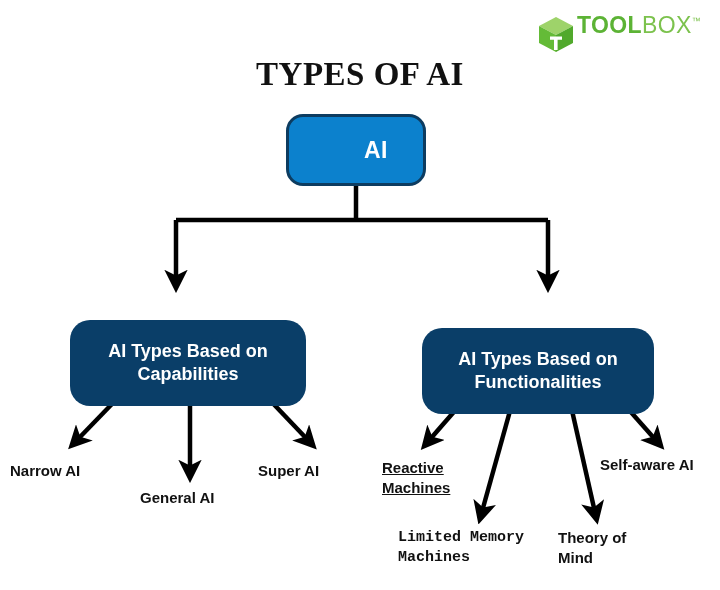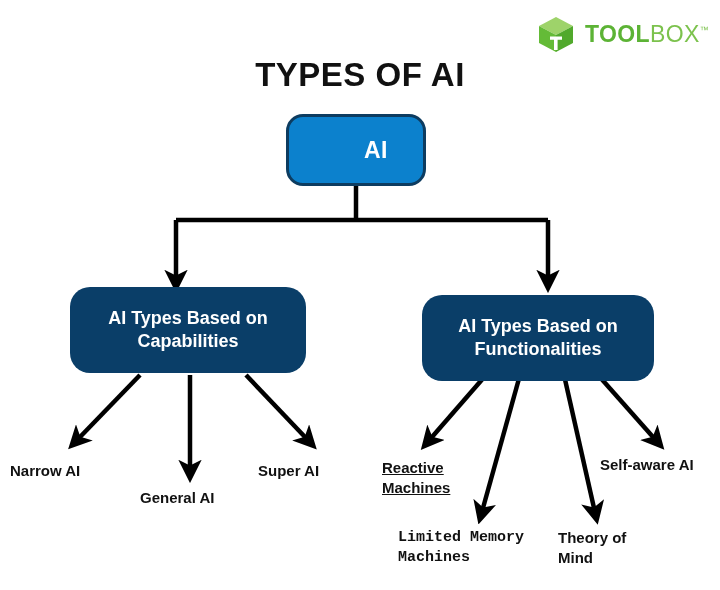--- a/index.html
+++ b/index.html
@@ -15,22 +15,21 @@
     font-family: "Liberation Sans", sans-serif;
     color: #000000;
   }
 
   
   .brand {
     position: absolute;
     top: 14px;
     left: 536px;
     display: flex;
-    align-items: center;
-    gap: 9px;
+    gap: 1px;
   }
   .brand-cube { width: 40px; height: 40px; display: block; }
   .brand-word {
     font-size: 23px;
     letter-spacing: 0.4px;
     line-height: 1;
     white-space: nowrap;
   }
   .brand-word .tool {
     font-weight: bold;
@@ -51,20 +50,21 @@
   .page-title {
     position: absolute;
     top: 56px;
     left: 0;
     width: 720px;
     text-align: center;
     font-size: 33px;
     font-weight: bold;
     letter-spacing: 0.5px;
     color: #111111;
+    font-family: Liberation Serif, serif;
   }
 
   
   .diagram {
     position: absolute;
     top: 0;
     left: 0;
     width: 720px;
     height: 590px;
   }
@@ -91,20 +91,21 @@
     font-size: 23px;
     letter-spacing: 0.5px;
     padding-left: 40px;
   }
   .node-branch {
     background: #0a3e68;
     border-radius: 20px;
     font-size: 18px;
     line-height: 1.28;
     padding: 0 14px;
+    margin-top: 33px;
   }
   .node-capabilities {
     left: 70px;
     top: 287px;
     width: 236px;
     height: 86px;
   }
   .node-functionalities {
     left: 422px;
     top: 295px;

